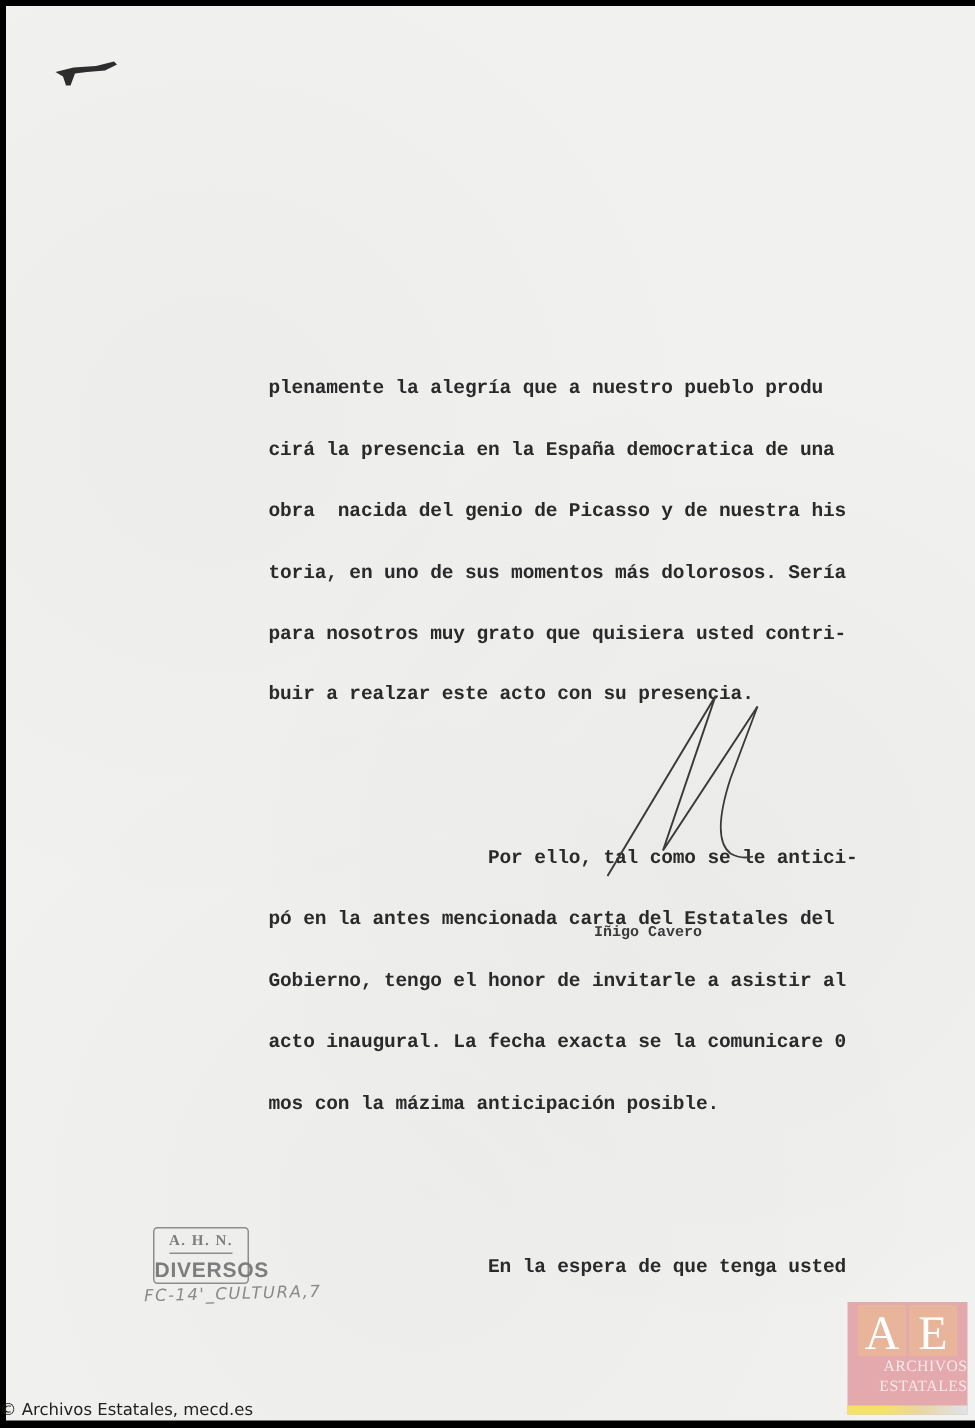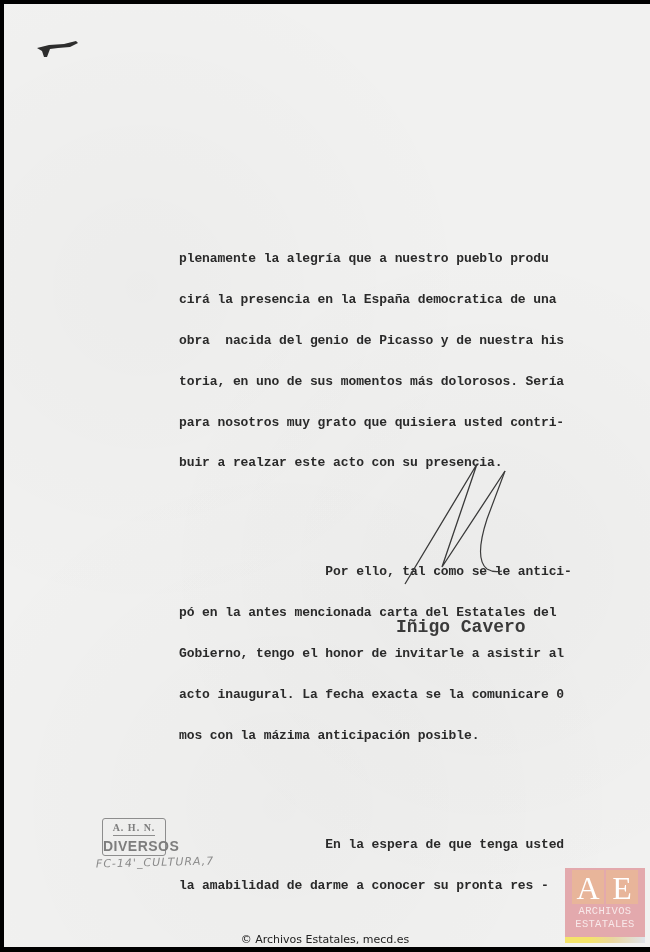--- a/index.html
+++ b/index.html
@@ -39,21 +39,21 @@
     }
     .para { margin: 0 0 14px 0; }
     .line { display: block; }
     .signature {
       position: absolute; left: 398px; top: 455px;
       width: 120px; height: 135px;
     }
     .signer {
       position: absolute; left: 392px; top: 613px;
       font-family: "Liberation Mono", "DejaVu Sans Mono", monospace;
-      font-size: 18px; color: #3a3a3a; font-weight: bold;
+      font-size: 10px; color: #3a3a3a; font-weight: bold;
     }
     .stamp {
       position: absolute; left: 78px; top: 814px;
       width: 62px; height: 36px;
       border: 1.5px solid #8d8d8d;
       border-radius: 3px;
       text-align: center;
       color: #7d7d7d;
       font-family: "Liberation Serif", serif;
       margin-left: 20px;
@@ -80,32 +80,32 @@
       font-family: "Liberation Serif", serif;
       font-size: 32px; line-height: 36px;
       margin-top: 2px;
       display: flex; justify-content: center; gap: 2px;
     }
     .logo .ae span {
       display: inline-block; width: 32px; height: 34px;
       background: #e8b59a;
     }
     .logo .name {
-      font-family: Liberation Mono, monospace;
+      font-family: Liberation Serif, serif;
       font-size: 10.5px; line-height: 11px;
       letter-spacing: 0.3px; margin-top: 2px;
       color: #f8e9ea;
+      text-align: right;
     }
     .logo .strip {
       position: absolute; left: 0; bottom: 0; width: 100%; height: 6px;
       background: linear-gradient(to right, #f4e36a 0, #f4e36a 30%, #e9d6a0 60%, #dfe3ea 100%);
     }
     .copyright {
       position: absolute; left: 0; top: 933px; width: 650px;
-      text-align: center;
       font-family: "DejaVu Sans", sans-serif;
       font-size: 11px; color: #222;
     }
   </style>
 </head>
 <body>
 
 <div class="page">
 
   <svg class="marker" viewBox="0 0 48 20">
@@ -123,21 +123,20 @@
     </div>
     <div class="para">
       <span class="line">                   Por ello, tal como se le antici-</span>
       <span class="line">pó en la antes mencionada carta del Estatales del</span>
       <span class="line">Gobierno, tengo el honor de invitarle a asistir al</span>
       <span class="line">acto inaugural. La fecha exacta se la comunicare 0</span>
       <span class="line">mos con la mázima anticipación posible.</span>
     </div>
     <div class="para">
       <span class="line">                   En la espera de que tenga usted</span>
-      <span class="line">la amabilidad de darme a conocer su pronta res -</span>
       
     </div>
   </div>
 
   <svg class="signature" viewBox="0 0 120 135">
     <path d="M3 125 L75 5 L40 108 L103 12" fill="none" stroke="#3a3a3a" stroke-width="1.3"></path>
     <path d="M103 12 L85 60 Q72 100 85 110 Q92 114 100 112" fill="none" stroke="#3a3a3a" stroke-width="1.2"></path>
   </svg>
 
   <div class="signer">Iñigo Cavero</div>

